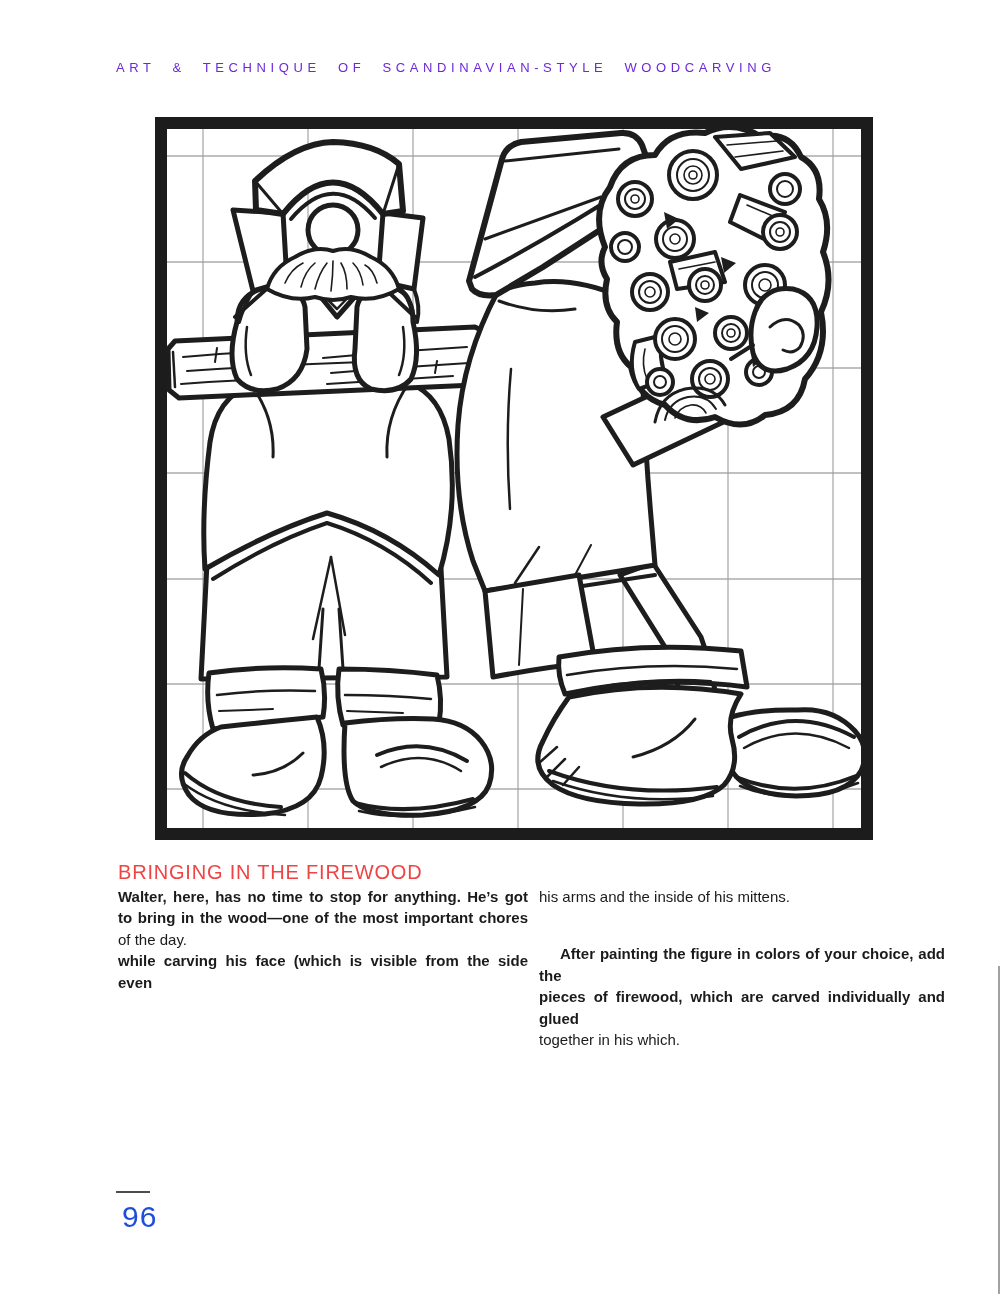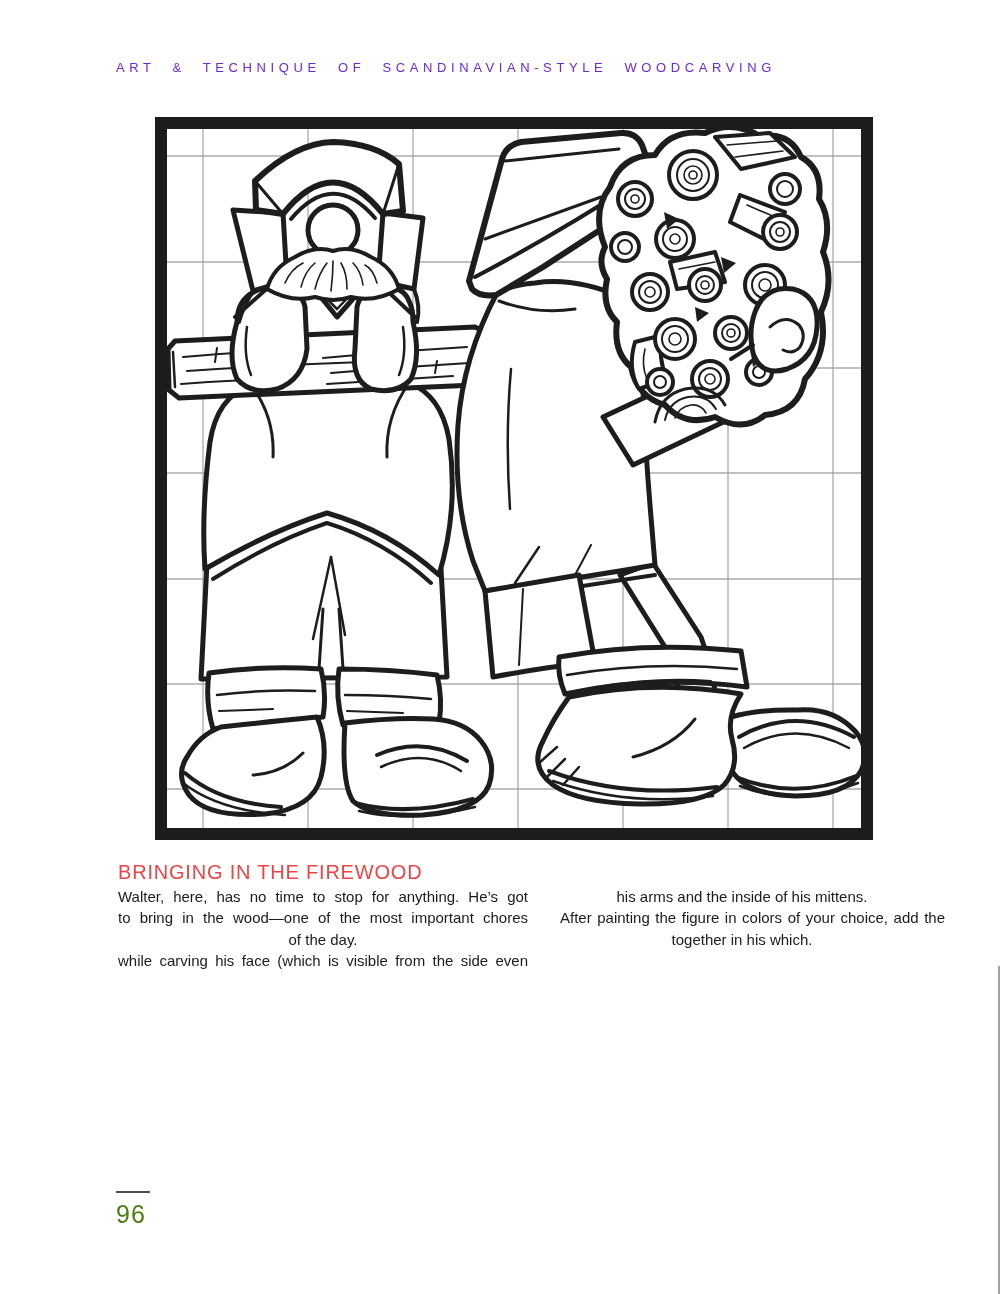--- a/index.html
+++ b/index.html
@@ -19,29 +19,29 @@
   .section-title{
     position:absolute;left:118px;top:861px;
     font-size:20px;letter-spacing:0.8px;color:#ef4444;white-space:nowrap;
   }
   .col{
     position:absolute;top:886px;width:410px;
     font-size:15px;line-height:21.4px;color:#1b1b1b;
   }
   .col-left{left:118px;}
   .col-right{left:539px;width:406px;}
-  .jline{text-align:justify;text-align-last:justify;}
-  .jline-end{text-align:center;}
-  .indent{text-indent:21px;}
+  .jline{text-align:justify;text-align-last:justify;font-weight:bold;}
+  .jline-end{text-align:left;}
+  .indent{text-indent:21px;margin-top:36px;}
   .folio-rule{
     position:absolute;left:116px;top:1191px;width:34px;height:2px;background:#4d4d4d;
   }
   .folio-number{
-    position:absolute;left:116px;top:1200px;
-    font-size:25px;letter-spacing:1px;color:#4d7c0f;
+    position:absolute;left:122px;top:1200px;
+    font-size:30px;letter-spacing:1px;color:#1d4ed8;
   }
   .edge-line{
     position:absolute;right:0;top:966px;width:2px;height:328px;background:#a2a2a2;
   }
   
   .ink{stroke:#1d1d1d;fill:none;stroke-linecap:round;stroke-linejoin:round;}
   .w6{stroke-width:6;} .w5{stroke-width:5;} .w4{stroke-width:4;}
   .w3{stroke-width:3;} .w25{stroke-width:2.5;} .w2{stroke-width:2;} .w15{stroke-width:1.6;}
   .paper{fill:#ffffff;}
   .shadow{fill:#1d1d1d;stroke:none;}
@@ -276,18 +276,19 @@
 <div class="col col-left">
   <div class="jline">Walter, here, has no time to stop for anything. He’s got</div>
   <div class="jline">to bring in the wood—one of the most important chores</div>
   <div class="jline-end">of the day.</div>
   <div class="jline">while carving his face (which is visible from the side even</div>
 </div>
 
 <div class="col col-right">
   <div class="jline-end">his arms and the inside of his mittens.</div>
   <div class="jline indent">After painting the figure in colors of your choice, add the</div>
+  <div class="jline">pieces of firewood, which are carved individually and glued</div>
   <div class="jline-end">together in his which.</div>
 </div>
 
 <div class="folio-rule"></div>
 <div class="folio-number">96</div>
 <div class="edge-line"></div>
 
 </body></html>

